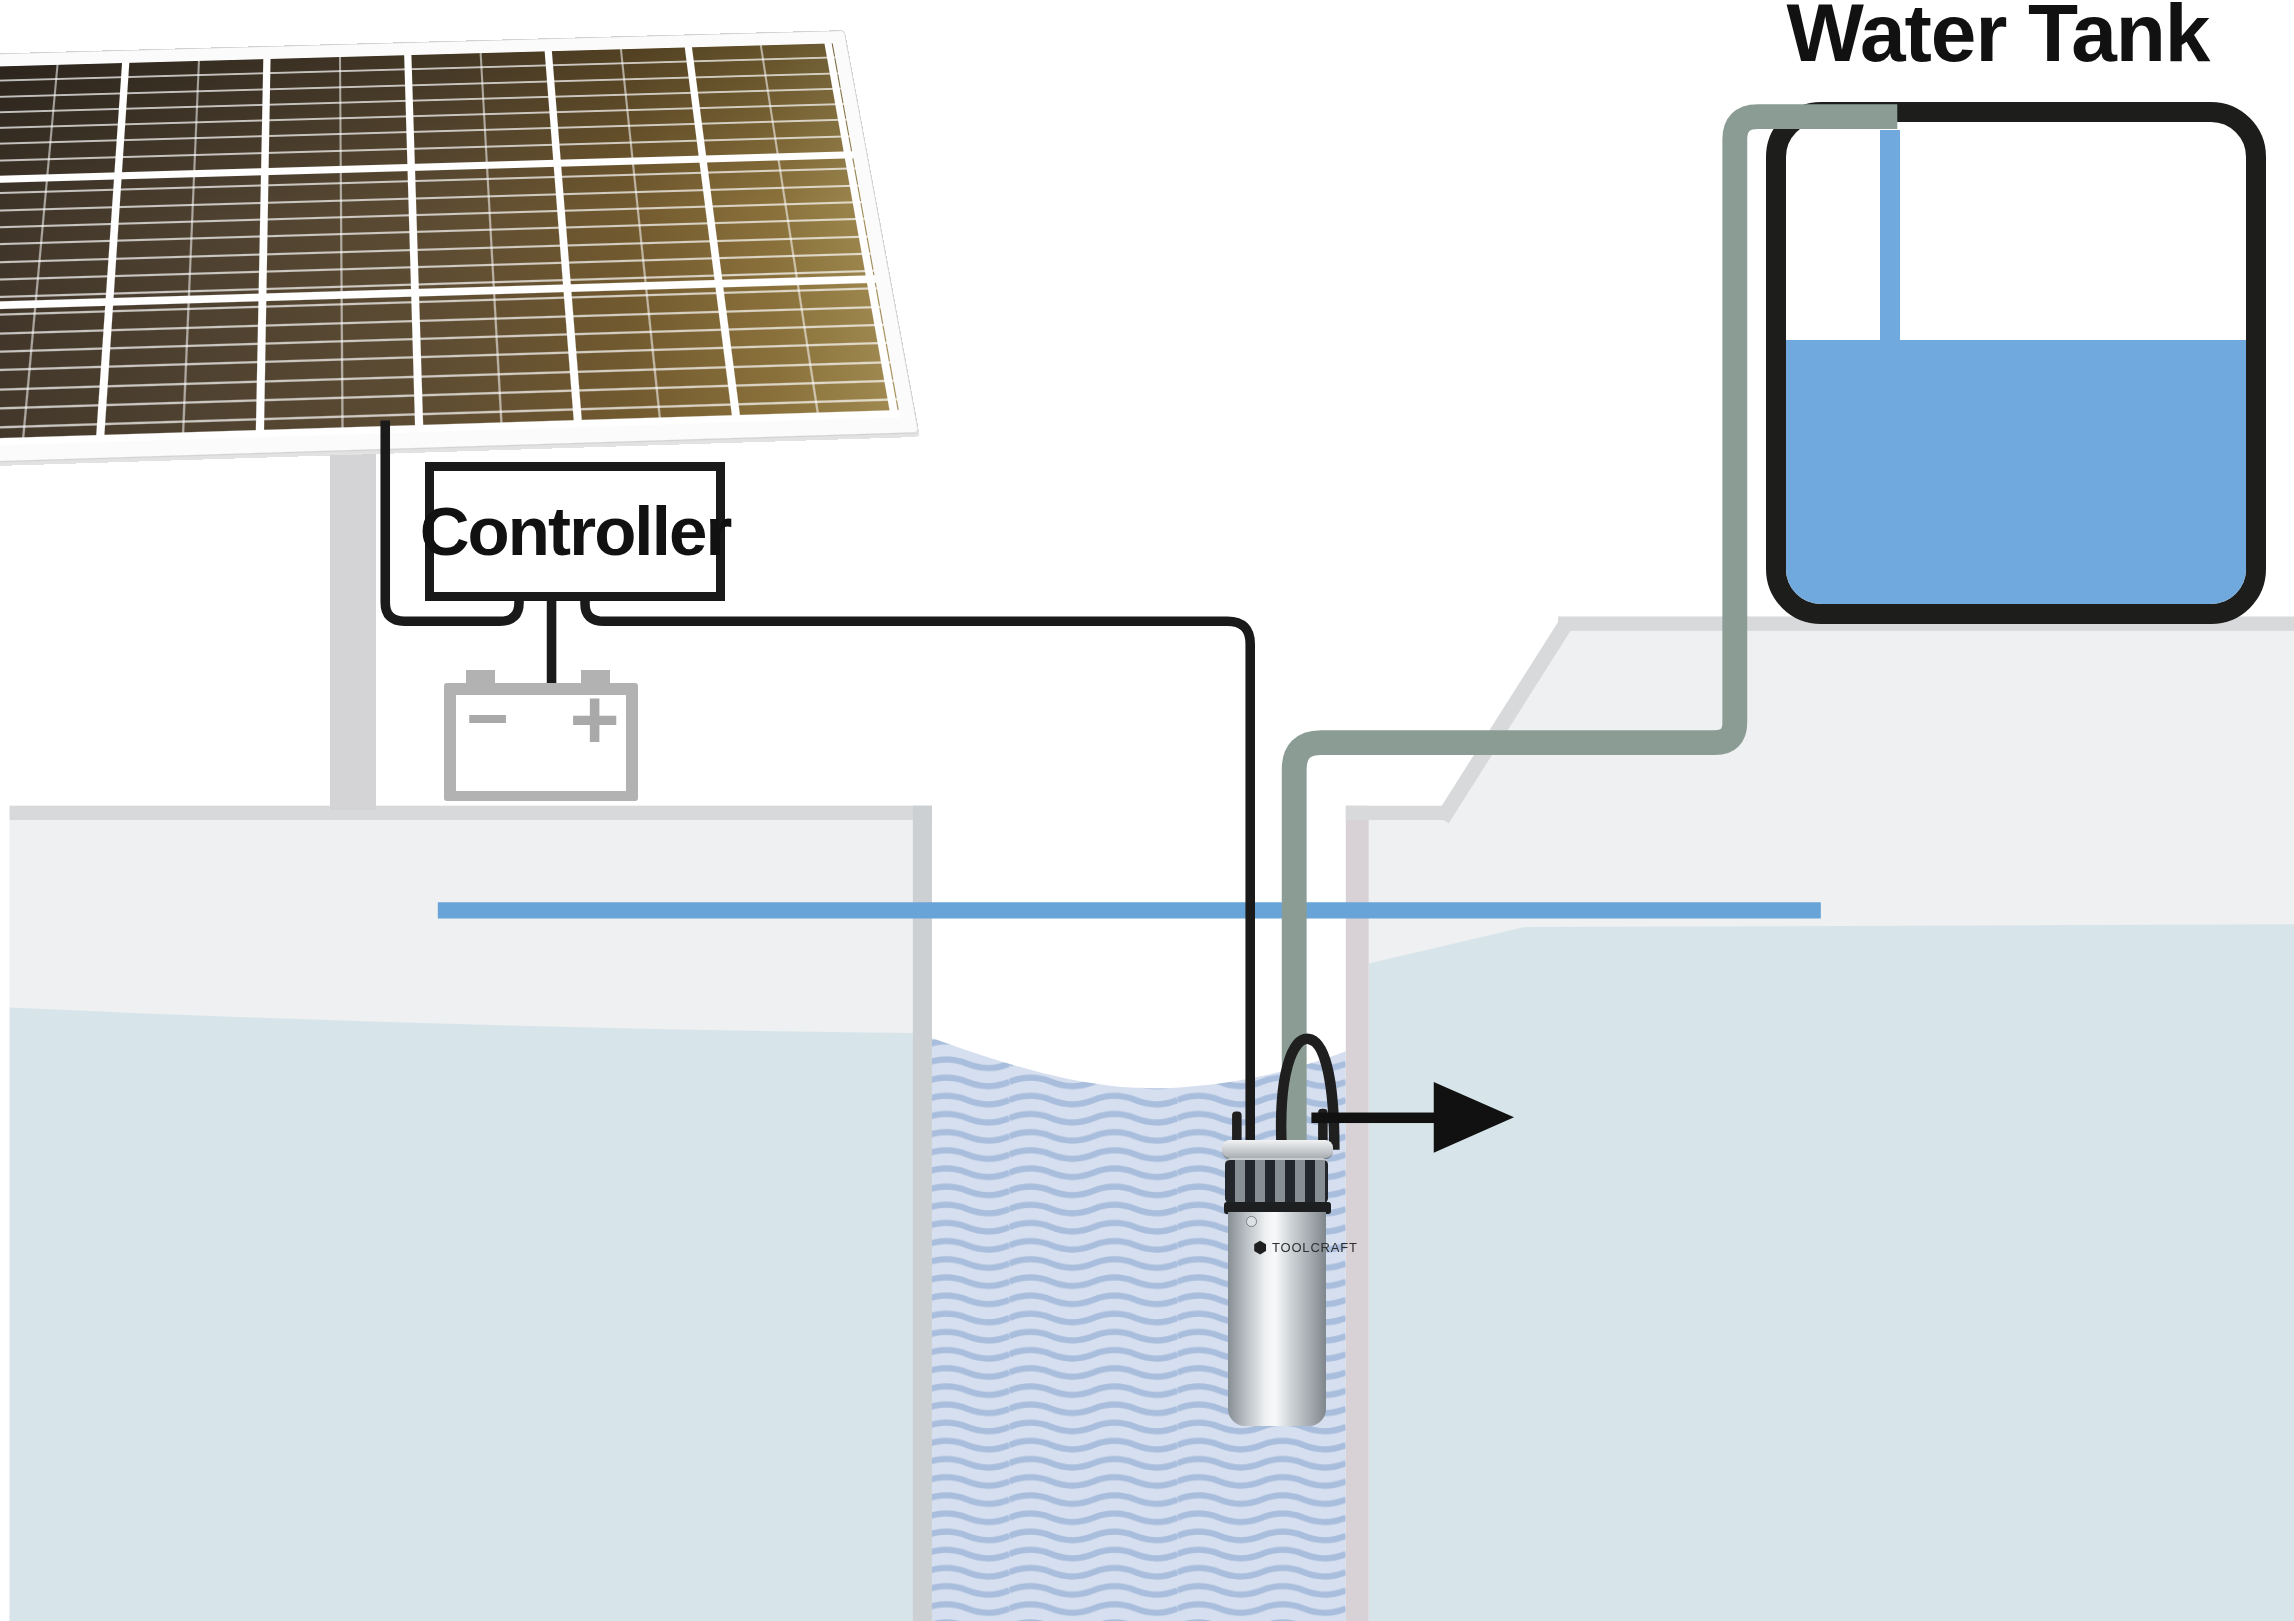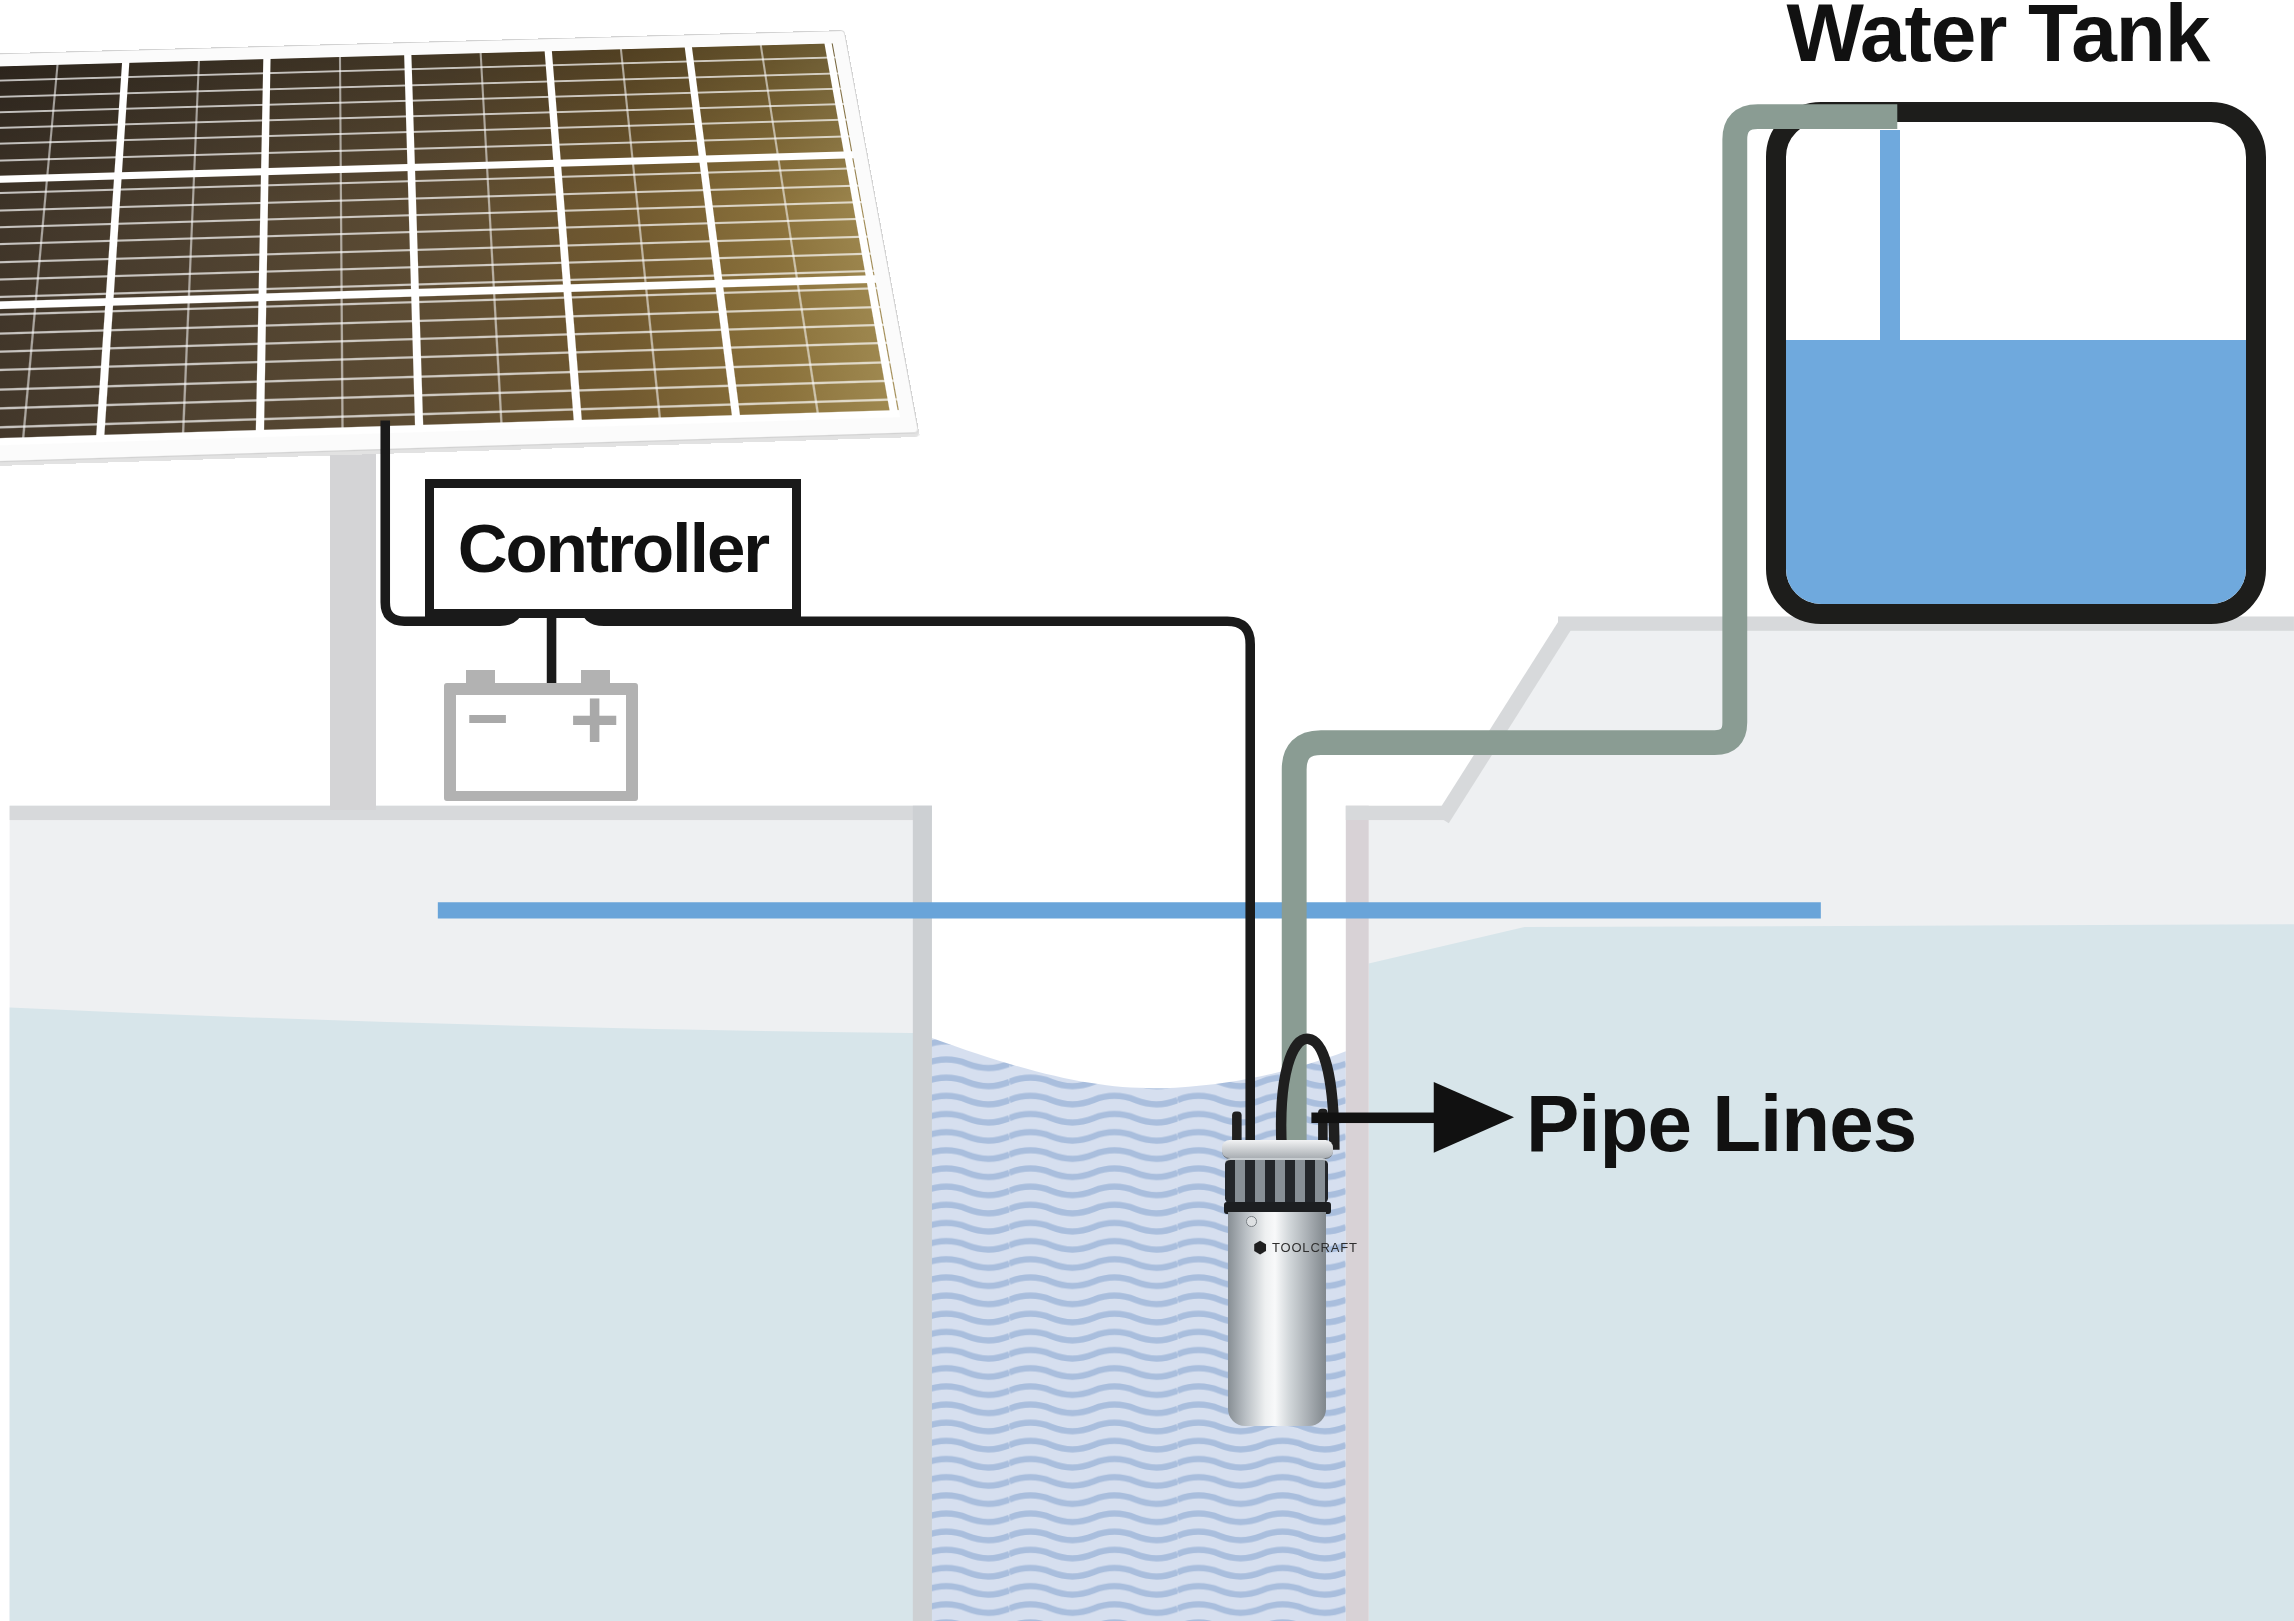--- a/index.html
+++ b/index.html
@@ -27,21 +27,21 @@
       repeating-linear-gradient(90deg,transparent 0 129px,#fff 129px 136px),
       repeating-linear-gradient(180deg,transparent 0 112px,#fff 112px 119px),
       repeating-linear-gradient(90deg,transparent 0 66px,rgba(255,255,255,.55) 66px 68px),
       repeating-linear-gradient(180deg,transparent 0 14.3px,rgba(255,255,255,.7) 14.3px 16.3px),
       linear-gradient(180deg,rgba(0,0,0,.28),rgba(0,0,0,0) 45%),
       linear-gradient(97deg,#3c3227 0%,#4e4130 28%,#5d4c33 52%,#71592f 72%,#8a713b 88%,#a18b52 100%);
   }
   .sp-foot{background:#c9c9c9;border-radius:1.9px;}
 
   
-  .controller{left:425px;top:479px;width:376px;height:139px;background:#fff;
+  .controller{left:425px;top:462px;width:300px;height:139px;background:#fff;
               border:9.6px solid var(--wire);display:flex;align-items:center;justify-content:center;}
   .controller span{font-size:69px;font-weight:700;letter-spacing:-1.9px;color:#111;}
 
   
   .bat-body{left:444px;top:683px;width:194px;height:118px;background:#fff;
             border:12.4px solid var(--battery-gray);border-bottom-width:10.5px;border-radius:2.9px;}
   .bat-term{top:670px;width:29px;height:15.3px;background:var(--battery-gray);}
   .bat-sym{color:var(--symbol-gray);font-weight:700;display:flex;align-items:center;justify-content:center;line-height:1;}
 
   
@@ -144,16 +144,15 @@
     <span>Controller</span>
   </div>
 
   <div class="abs bat-term" style="left:466px;"></div>
   <div class="abs bat-term" style="left:581px;"></div>
   <div class="abs bat-body"></div>
   <div class="abs bat-sym" style="left:454px;top:683px;width:67px;height:69px;font-size:73px;">−</div>
   <div class="abs bat-sym" style="left:561px;top:681px;width:67px;height:76px;font-size:86px;">+</div>
 
   <div class="abs big-label" style="left:1711px;top:-7.6px;width:574px;text-align:center;font-size:82px;">Water Tank</div>
-  <div class="abs big-label" style="left:1526px;top:1084px;font-size:80px;">Pipe Lines</div>
 
 </div>
 
 
 </body></html>

